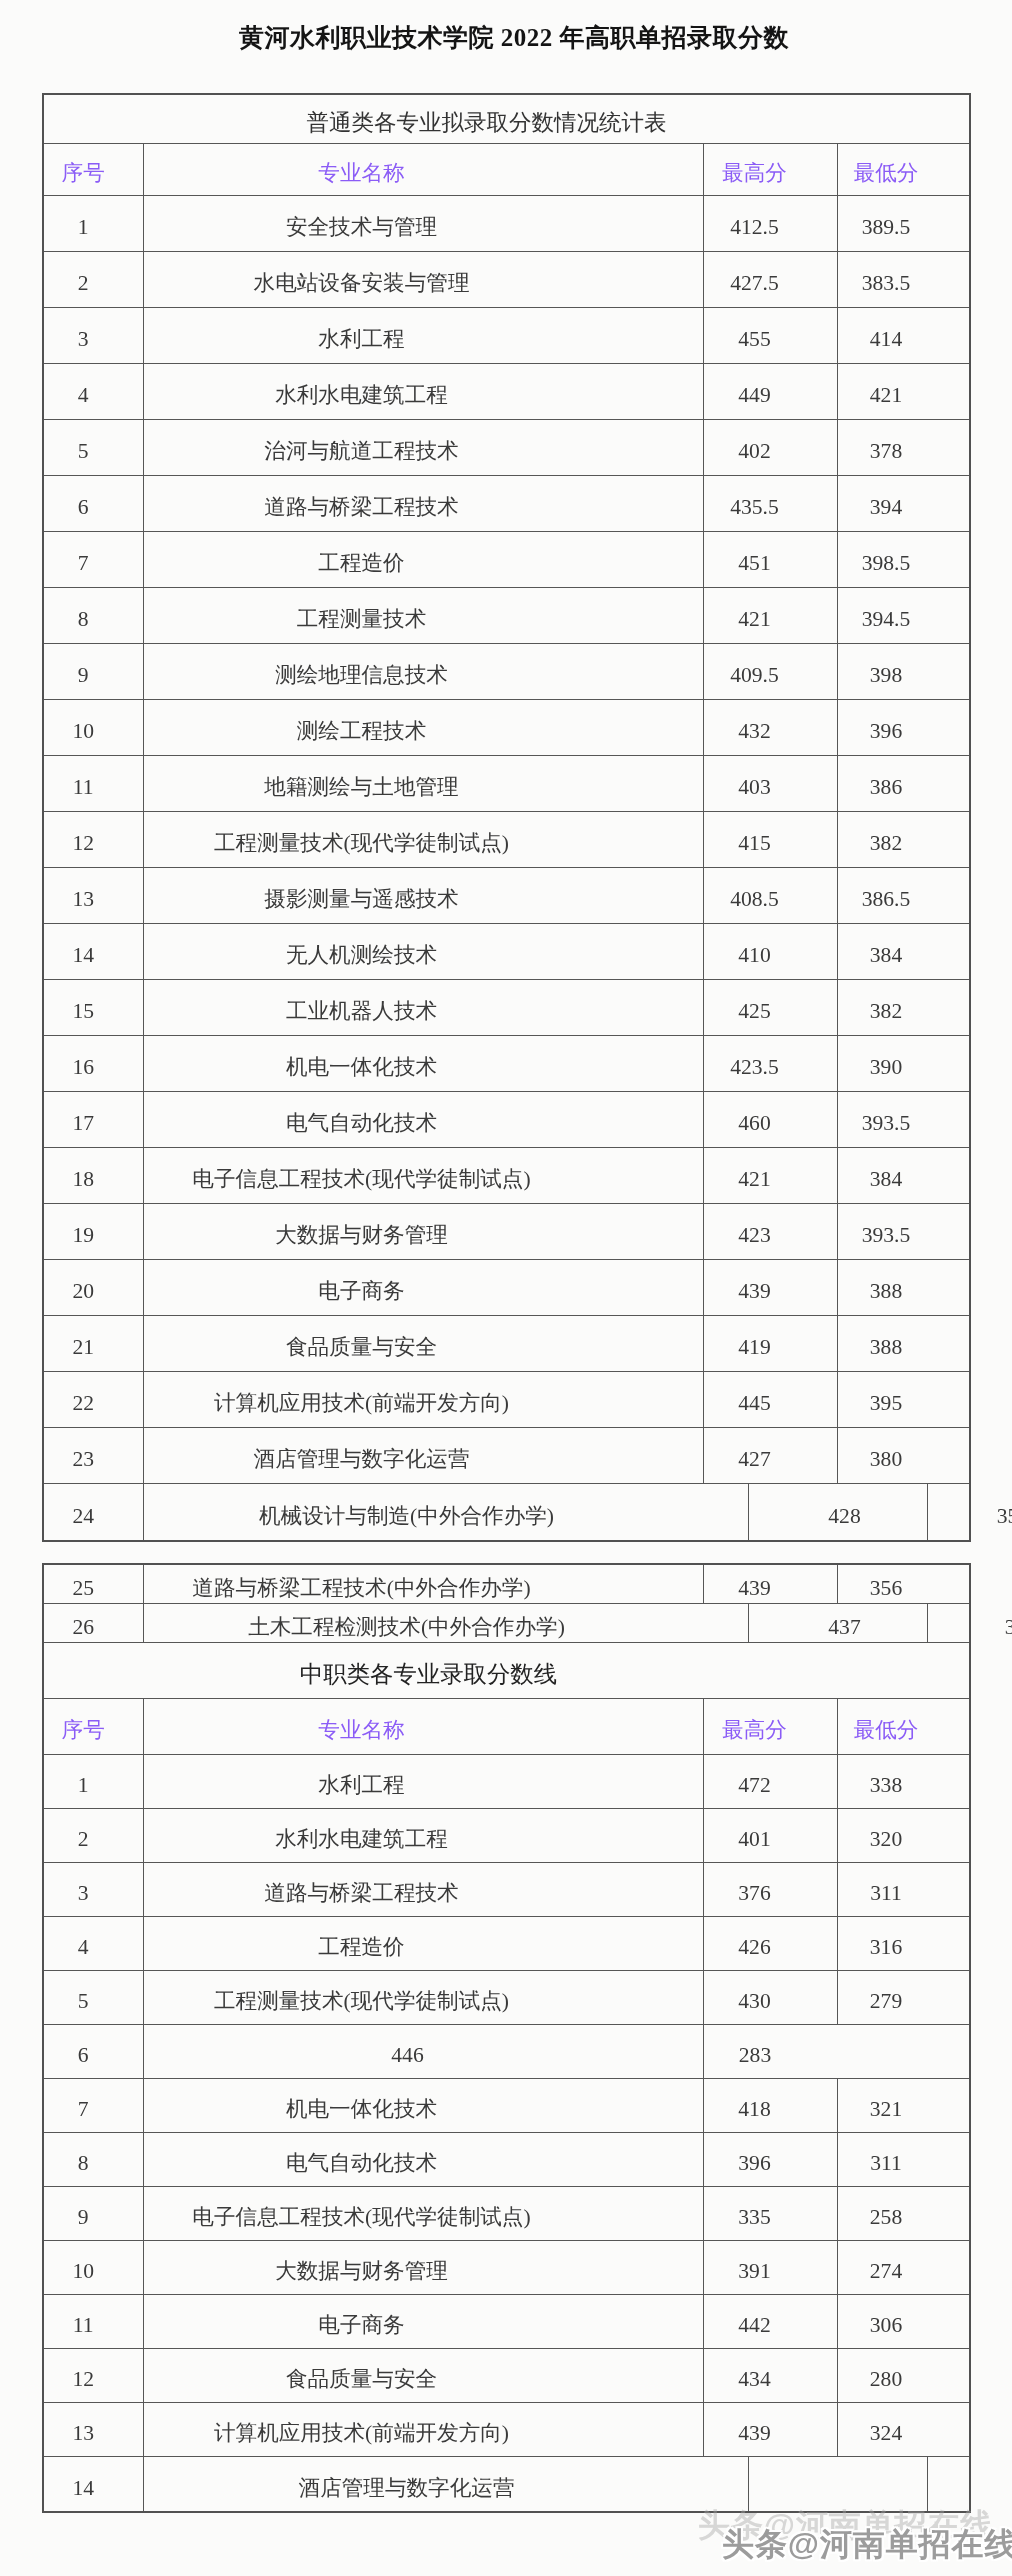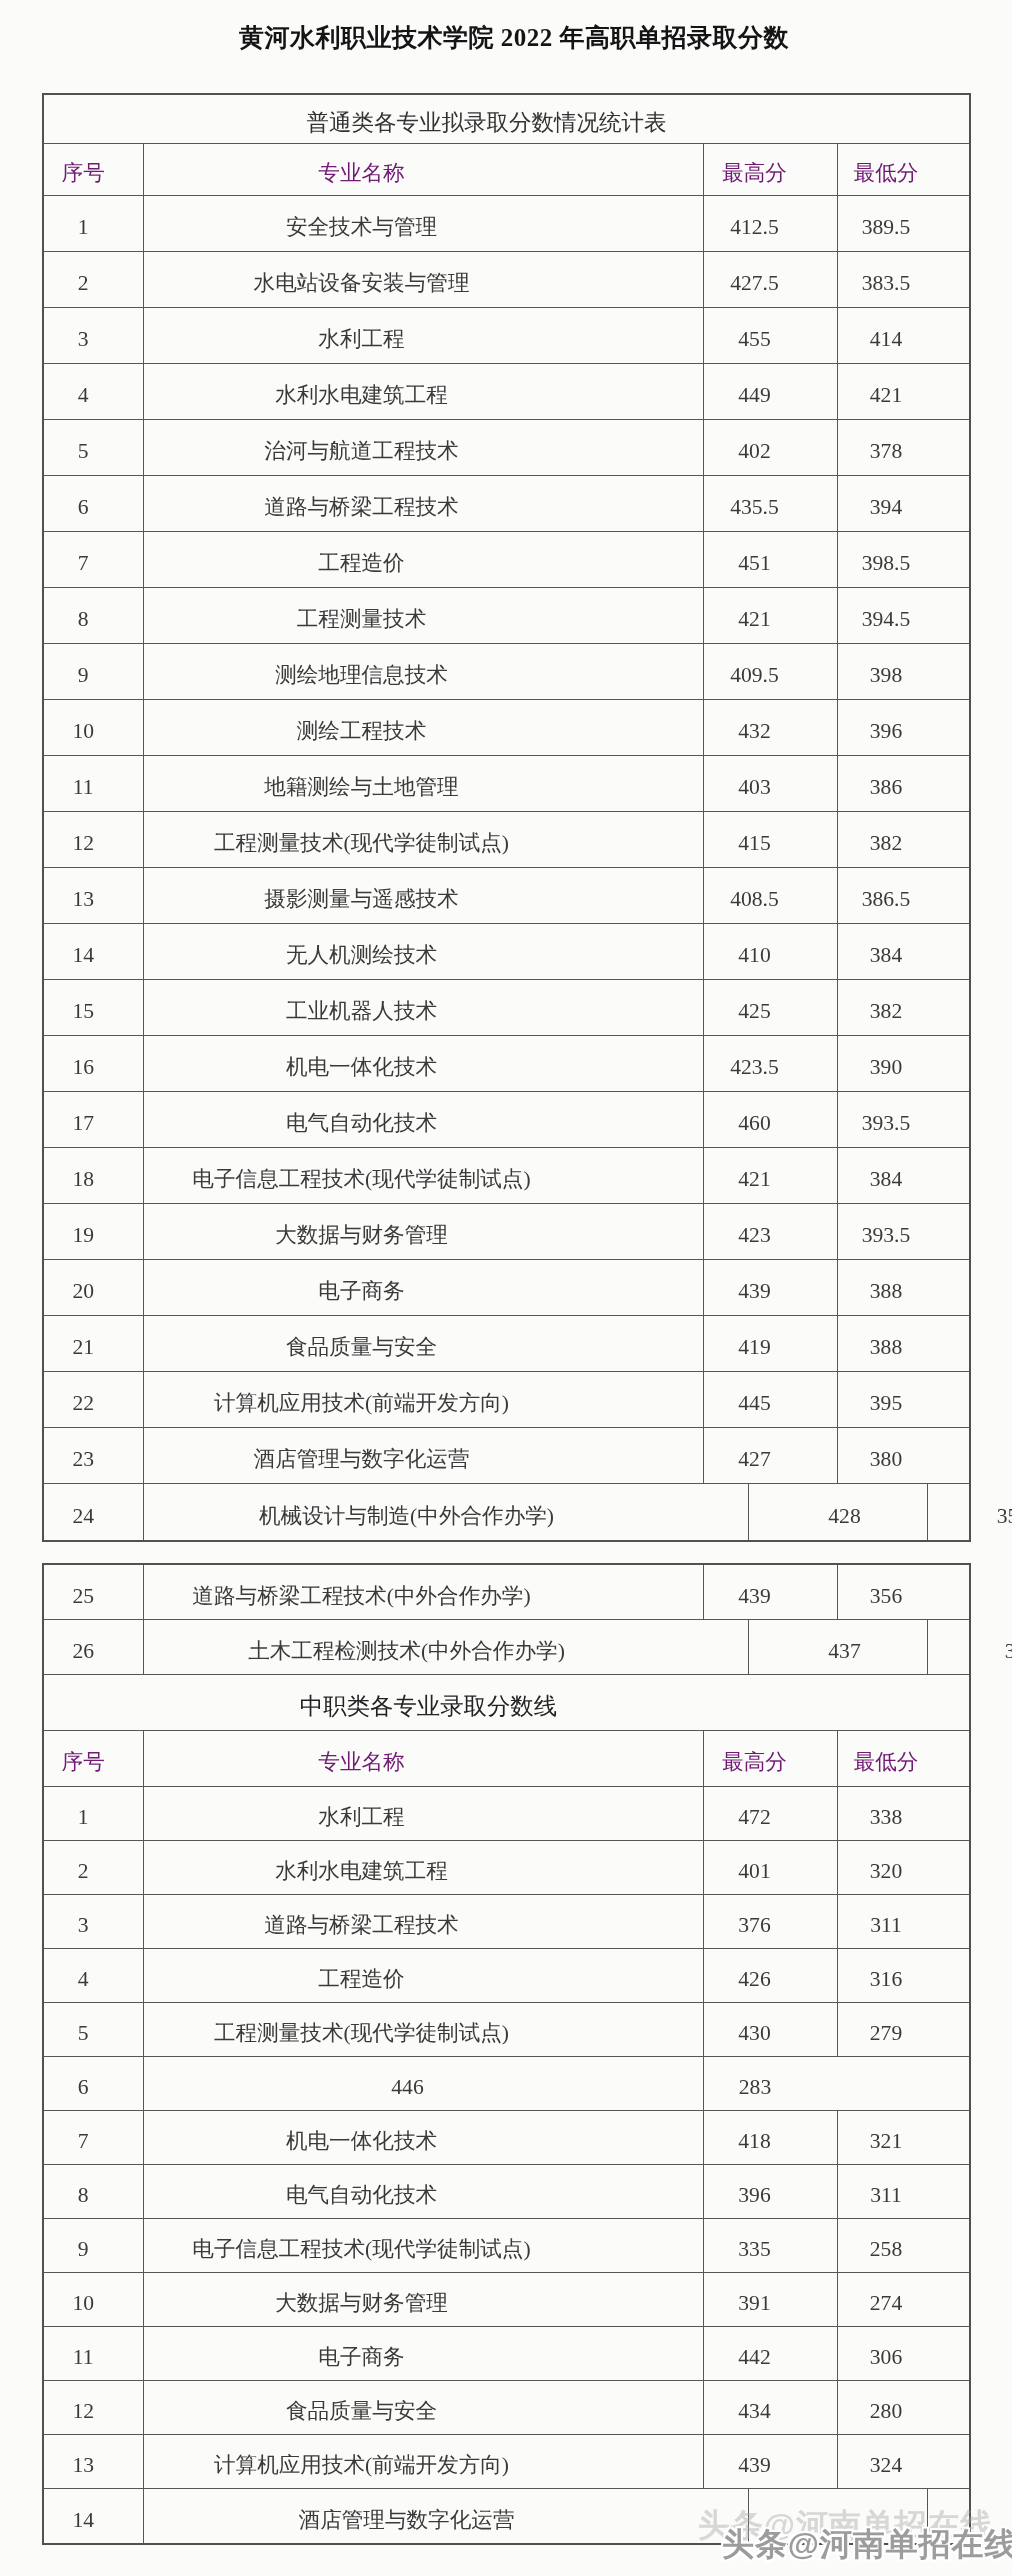--- a/index.html
+++ b/index.html
@@ -37,38 +37,38 @@
 
   .row{
     display:grid;
     grid-template-columns:100px 560px 134px 128px;
     border-bottom:1.9px solid #565656;
     box-sizing:border-box;
   }
   .rows > .row:last-child{border-bottom:none;gap:45px;}
   #tbl-general .rows > .row{height:56px;}
   #tbl-general .rows > .row.header{height:52px;}
-  #tbl-secondary .rows-b1 > .row{height:55px;border-bottom:1.9px solid #565656;}
+  #tbl-secondary .rows-b1 > .row{height:39px;border-bottom:1.9px solid #565656;}
   #tbl-secondary .rows-b2 > .row{height:54px;}
   #tbl-secondary .rows-b2 > .row.header{height:56px;}
 
   .cell{
     display:flex;align-items:center;justify-content:center;
     font-size:21.6px;color:#3a3a3a;line-height:1;
     border-right:1.9px solid #565656;
     box-sizing:border-box;
     padding-top:9.4px;
     overflow:hidden;white-space:nowrap;
   }
   .cell.min{border-right:none;}
   .cell.seq{padding-right:20.6px;}
   .cell.major{padding-right:124px;}
   .cell.max{padding-right:32px;}
   .cell.min{padding-right:32px;}
-  .row.header .cell{color:#701a75;}
+  .row.header .cell{color:#8b5cf6;}
 
   .wm{
     position:absolute;
     font-family:"Liberation Sans","DejaVu Sans",sans-serif;
     font-weight:700;white-space:nowrap;
   }
   .wm-back{
     left:698px;top:2504px;
     font-size:32px;color:rgba(165,165,165,0.42);
     letter-spacing:0.9px;

